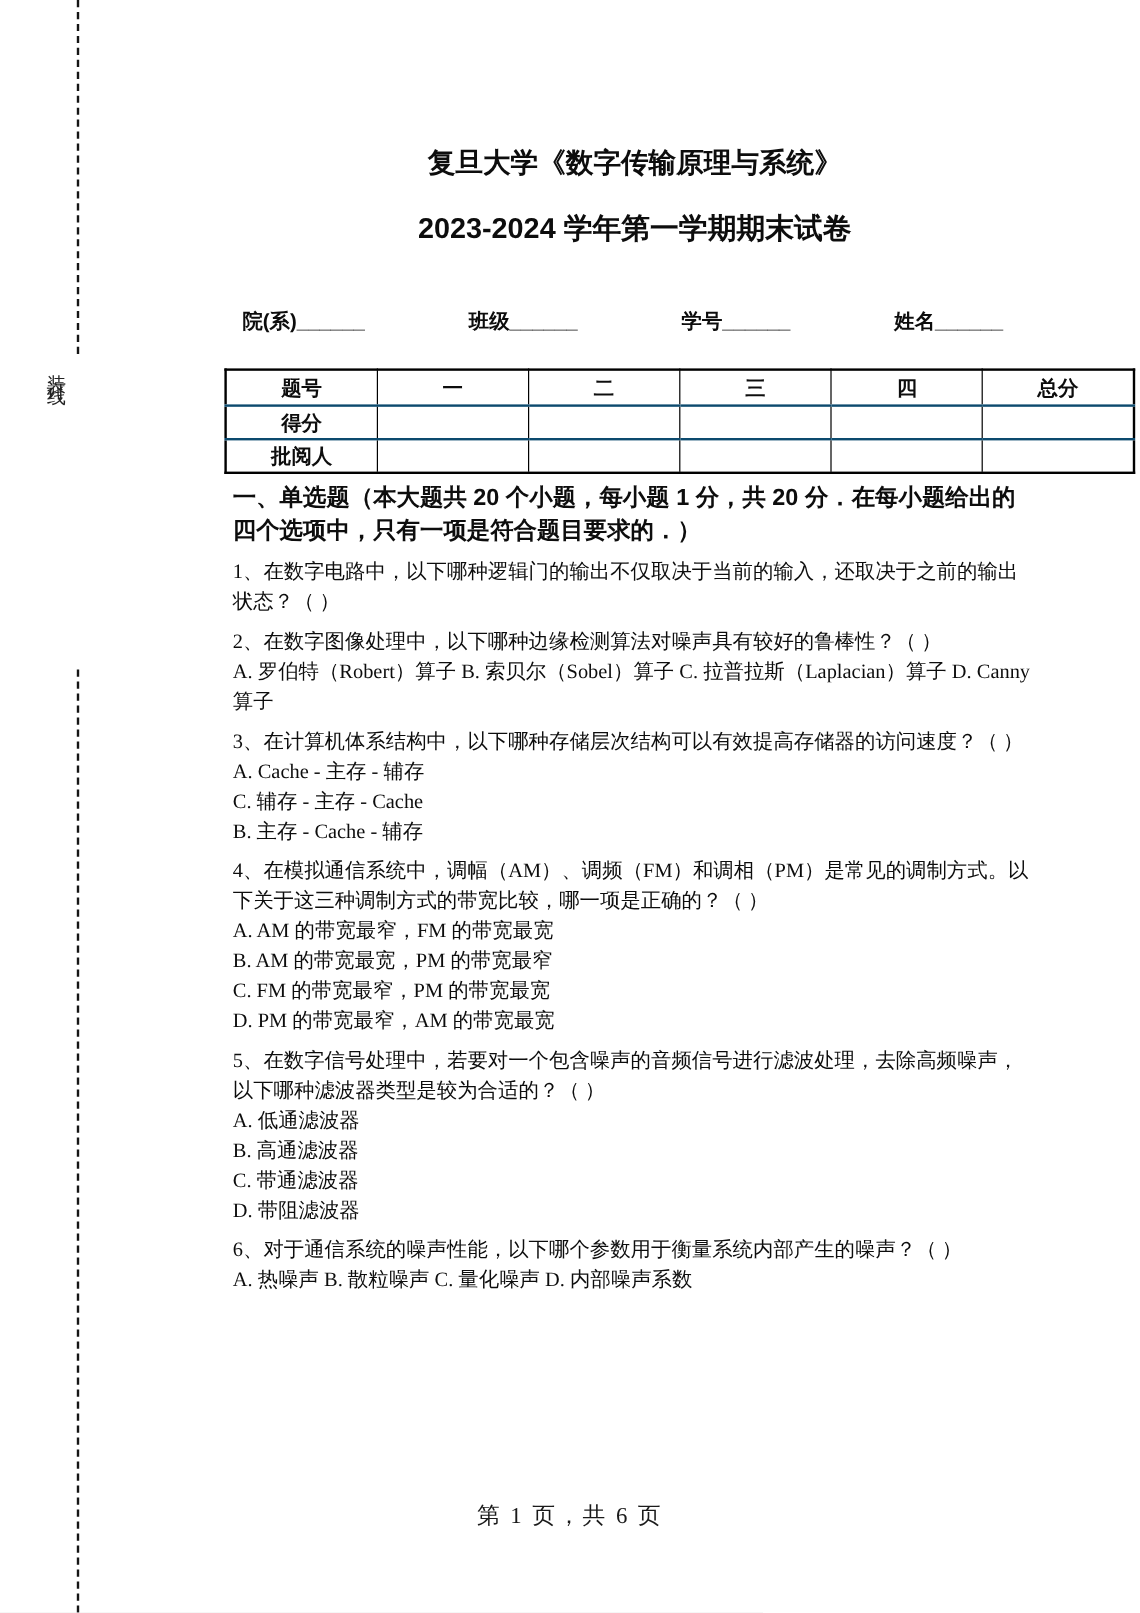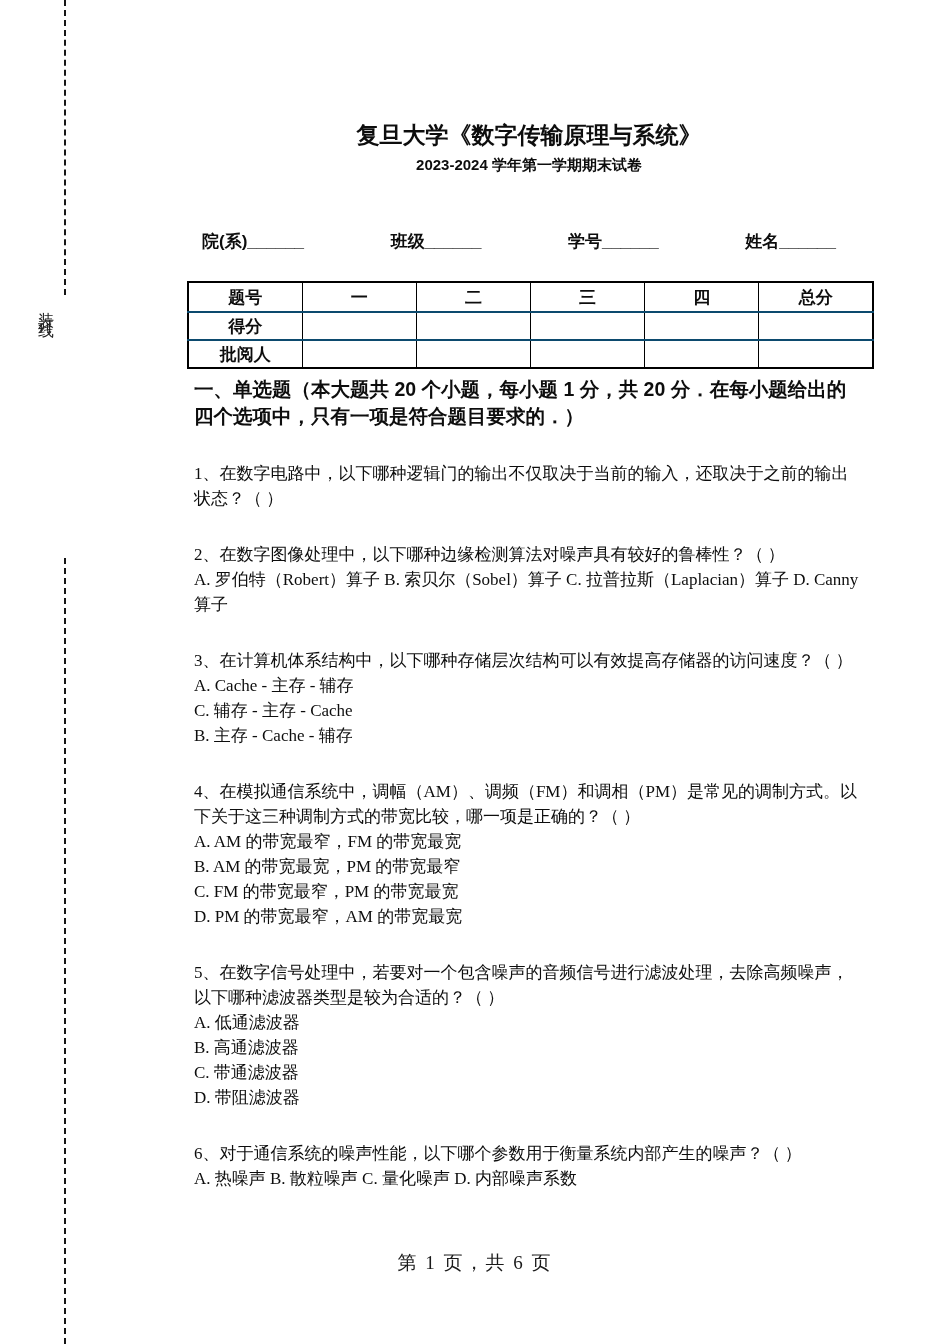--- a/index.html
+++ b/index.html
@@ -45,43 +45,44 @@
 
   .title-main {
     margin-top: 120px;
     text-align: center;
     font-size: 23px;
     line-height: 30px;
     font-weight: bold;
     font-family: "Liberation Sans", "DejaVu Sans", sans-serif;
   }
   .title-sub {
-    text-align: center;
-    font-size: 15px;
+    margin-top: 26px;
+    text-align: center;
+    font-size: 24px;
     line-height: 30px;
     font-weight: bold;
     font-family: "Liberation Sans", "DejaVu Sans", sans-serif;
   }
 
   .form-row {
     margin-top: 50px;
     padding: 0 28px 0 8px;
     display: flex;
     justify-content: space-between;
     font-size: 17px;
     font-weight: bold;
     font-family: "Liberation Sans", "DejaVu Sans", sans-serif;
     gap: 20px;
   }
   .form-field { white-space: nowrap; }
 
   table.score-table {
     margin-top: 28px;
     margin-left: -7px;
-    width: 687px;
+    width: 759px;
     border-collapse: collapse;
     table-layout: fixed;
     font-family: "Liberation Sans", "DejaVu Sans", sans-serif;
   }
   table.score-table td {
     border-left: 1px solid #000;
     text-align: center;
     font-size: 17px;
     font-weight: bold;
     height: 26px;
@@ -94,21 +95,21 @@
 
   .section-heading {
     margin-top: 7px;
     font-size: 19.5px;
     line-height: 27px;
     font-weight: bold;
     font-family: "Liberation Sans", "DejaVu Sans", sans-serif;
   }
 
   .question {
-    margin-top: 31px;
+    margin-top: 8px;
     font-size: 17px;
     line-height: 25px;
   }
   .q-text { }
   .q-opts, .q-opt { }
 
   .page-footer {
     position: absolute;
     top: 1250px;
     left: 0;

